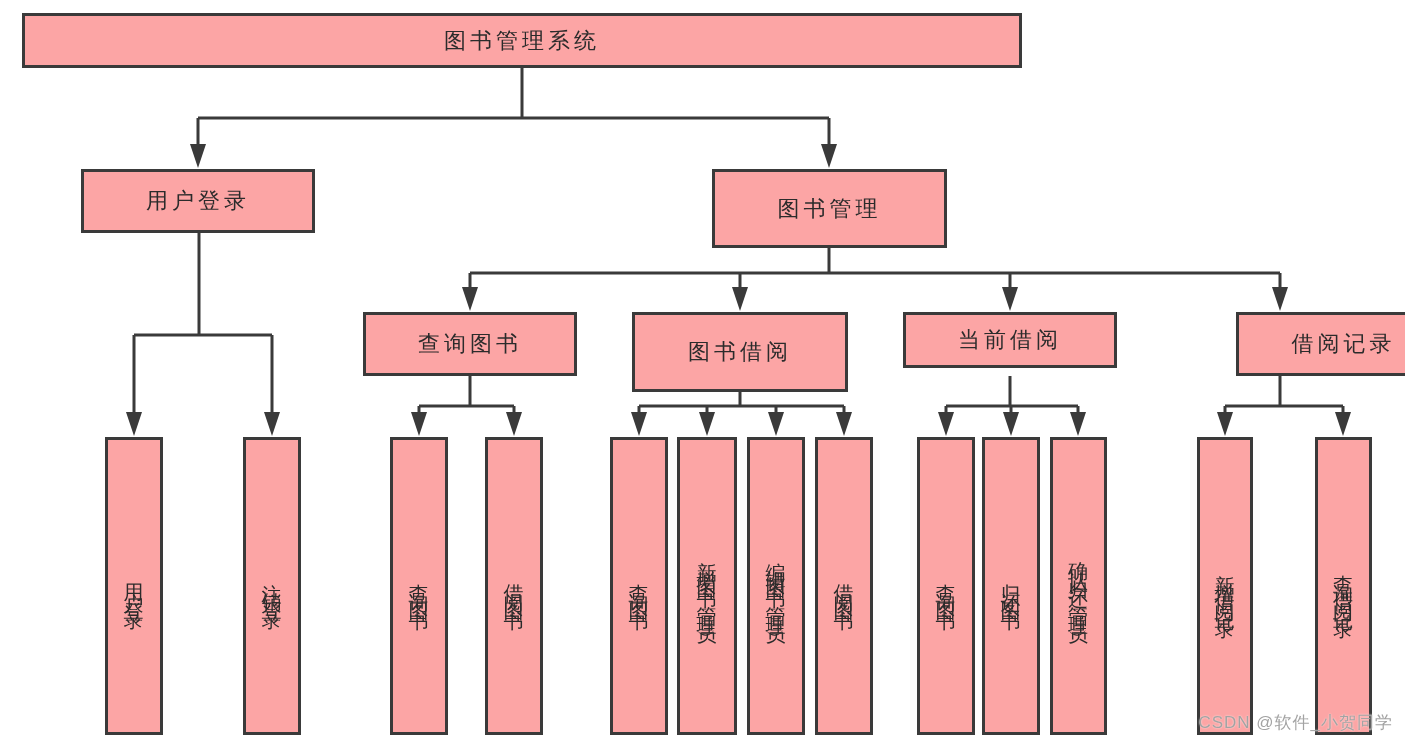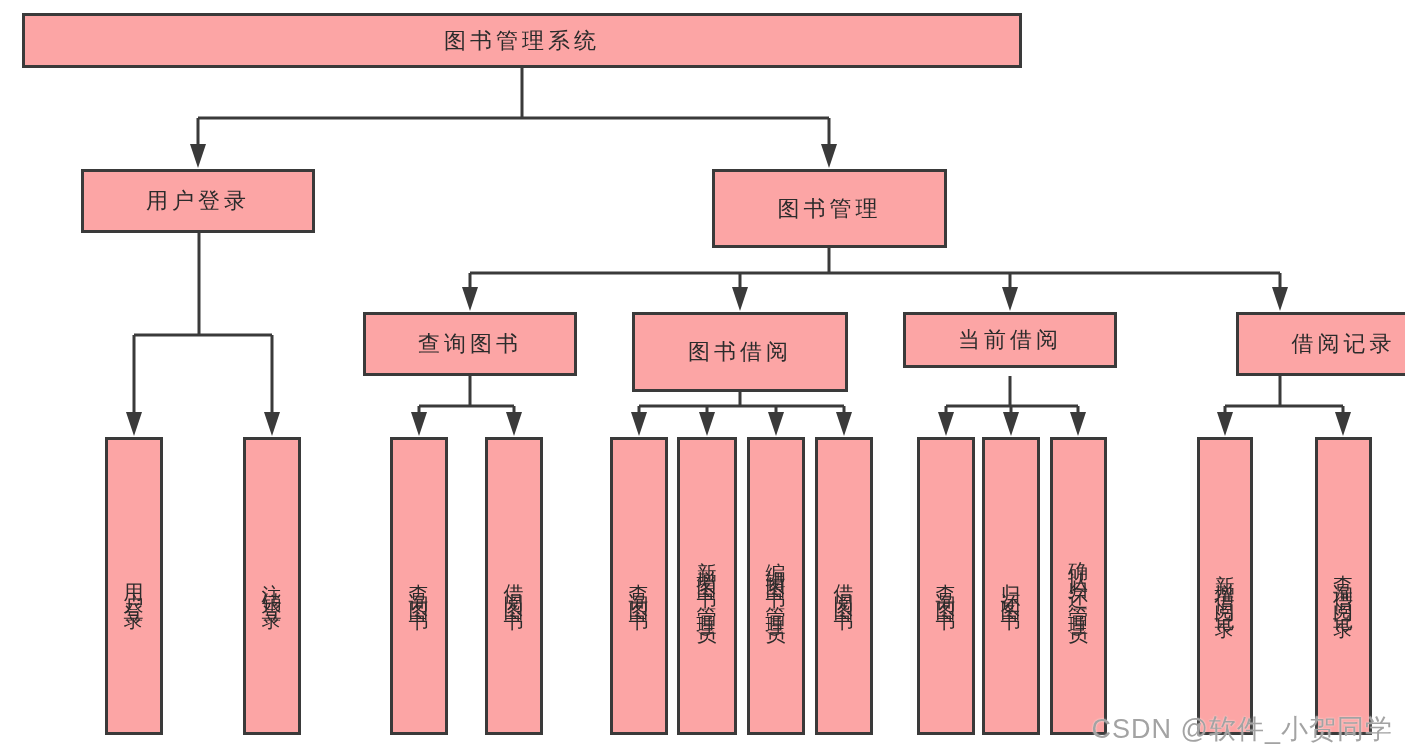--- a/index.html
+++ b/index.html
@@ -14,21 +14,21 @@
     border: 3px solid #3a3a3a; color: #2b2b2b; z-index: 2;
     display: flex; align-items: center; justify-content: center;
     white-space: nowrap;
   }
   .h { font-size: 22px; letter-spacing: 4px; }
   .v {
     writing-mode: vertical-rl; text-orientation: mixed;
     font-size: 20px; letter-spacing: 9px; line-height: 1;
   }
   .watermark {
-    position: absolute; z-index: 5; font-size: 27px; letter-spacing: 1px;
+    position: absolute; z-index: 5; font-size: 17px; letter-spacing: 1px;
     color: #a3a3a3; text-shadow: 0 0 2px rgba(255,255,255,0.8);
   }
 </style>
 </head>
 <body>
 
 <div id="canvas">
 
   <svg id="wires" width="1405" height="747">
       <path d="M522 68 V118 M198 118 H829 M198 118 V151 M829 118 V151 M199 233 V335 M134 335 H272 M134 335 V419 M272 335 V419 M829 232 V273 M470 273 H1280 M470 273 V294 M740 273 V294 M1010 273 V294 M1280 273 V294 M470 376 V406 M419 406 H514 M419 406 V419 M514 406 V419 M740 376 V406 M639 406 H844 M639 406 V419 M707 406 V419 M776 406 V419 M844 406 V419 M1010 376 V406 M946 406 H1078 M946 406 V419 M1011 406 V419 M1078 406 V419 M1280 376 V406 M1225 406 H1343 M1225 406 V419 M1343 406 V419 " stroke="#3a3a3a" stroke-width="3" fill="none"></path>

